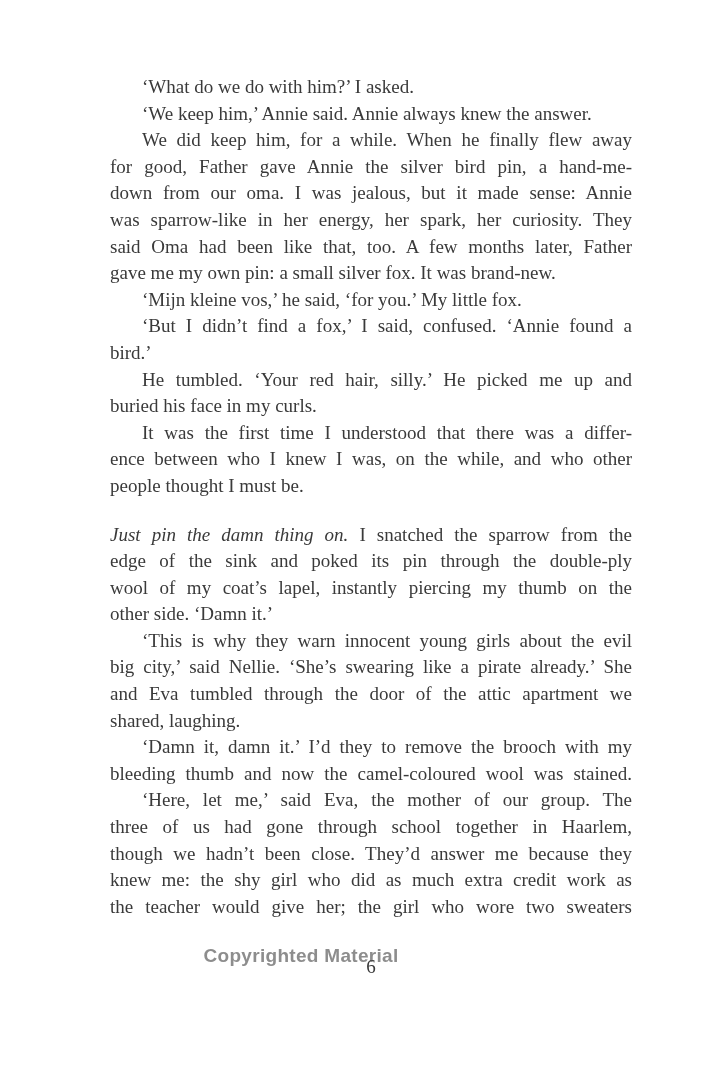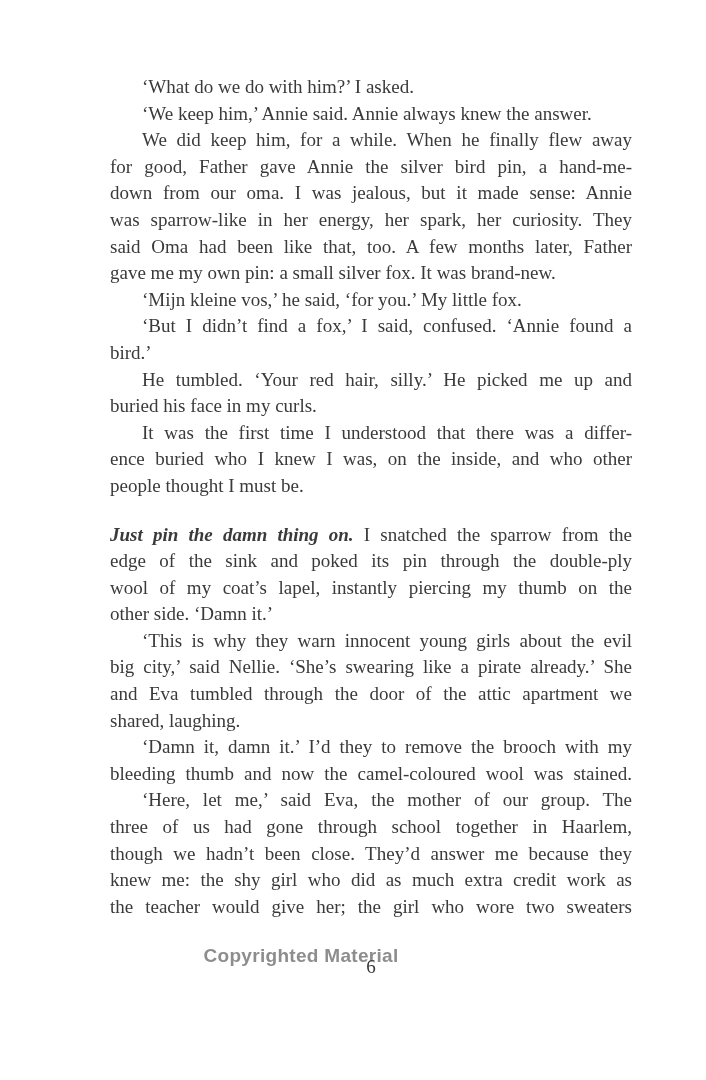--- a/index.html
+++ b/index.html
@@ -25,21 +25,21 @@
   .line {
     height: 26.6px;
     overflow: hidden;
   }
   .line.just {
     text-align: justify;
     text-align-last: justify;
     -moz-text-align-last: justify;
   }
   .line.ind { text-indent: 32px; }
-  .it { font-style: italic; font-weight: bold; }
+  .it { font-style: italic; }
   .footer-watermark {
     position: absolute;
     left: 0; top: 945px; width: 602px;
     text-align: center;
     font-family: "Liberation Sans", "DejaVu Sans", sans-serif;
     font-weight: bold;
     font-size: 19px;
     letter-spacing: 0.3px;
     color: #8d8d8d;
   }
@@ -65,21 +65,21 @@
         <div class="line just" style=""><span>down from our oma. I was jealous, but it made sense: Annie</span></div>
         <div class="line just" style=""><span>was sparrow-like in her energy, her spark, her curiosity. They</span></div>
         <div class="line just" style=""><span>said Oma had been like that, too. A few months later, Father</span></div>
         <div class="line" style=""><span>gave me my own pin: a small silver fox. It was brand-new.</span></div>
         <div class="line ind" style=""><span>‘Mijn kleine vos,’ he said, ‘for you.’ My little fox.</span></div>
         <div class="line just ind" style=""><span>‘But I didn’t find a fox,’ I said, confused. ‘Annie found a</span></div>
         <div class="line" style=""><span>bird.’</span></div>
         <div class="line just ind" style=""><span>He tumbled. ‘Your red hair, silly.’ He picked me up and</span></div>
         <div class="line" style=""><span>buried his face in my curls.</span></div>
         <div class="line just ind" style=""><span>It was the first time I understood that there was a differ-</span></div>
-        <div class="line just" style=""><span>ence buried who I knew I was, on the inside, and who other</span></div>
+        <div class="line just" style=""><span>ence between who I knew I was, on the while, and who other</span></div>
         <div class="line" style=""><span>people thought I must be.</span></div>
       </div>
       <div class="section">
         <div class="line just" style=""><span class="it">Just pin the damn thing on.</span><span> I snatched the sparrow from the</span></div>
         <div class="line just" style=""><span>edge of the sink and poked its pin through the double-ply</span></div>
         <div class="line just" style=""><span>wool of my coat’s lapel, instantly piercing my thumb on the</span></div>
         <div class="line" style=""><span>other side. ‘Damn it.’</span></div>
         <div class="line just ind" style=""><span>‘This is why they warn innocent young girls about the evil</span></div>
         <div class="line just" style=""><span>big city,’ said Nellie. ‘She’s swearing like a pirate already.’ She</span></div>
         <div class="line just" style=""><span>and Eva tumbled through the door of the attic apartment we</span></div>

